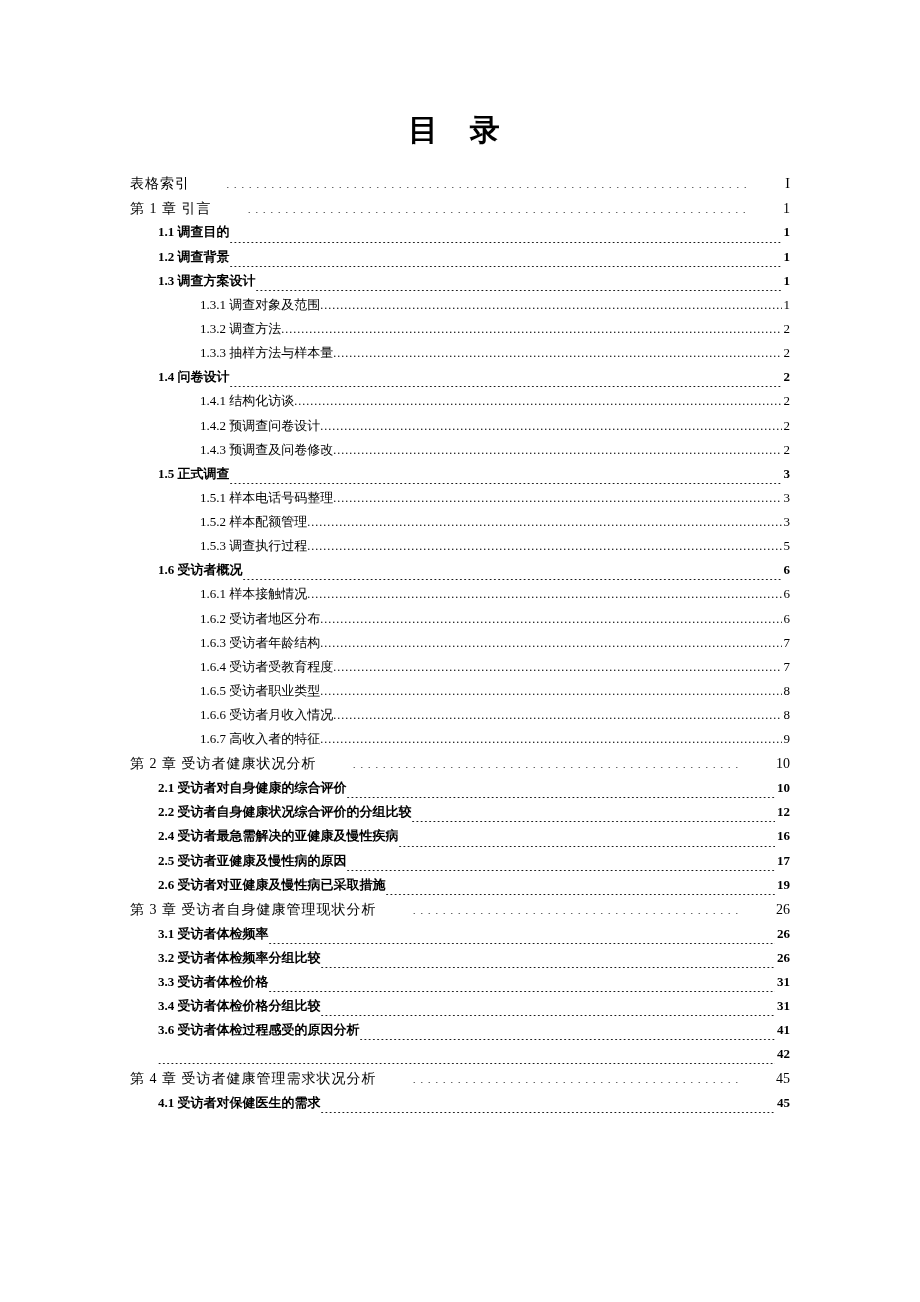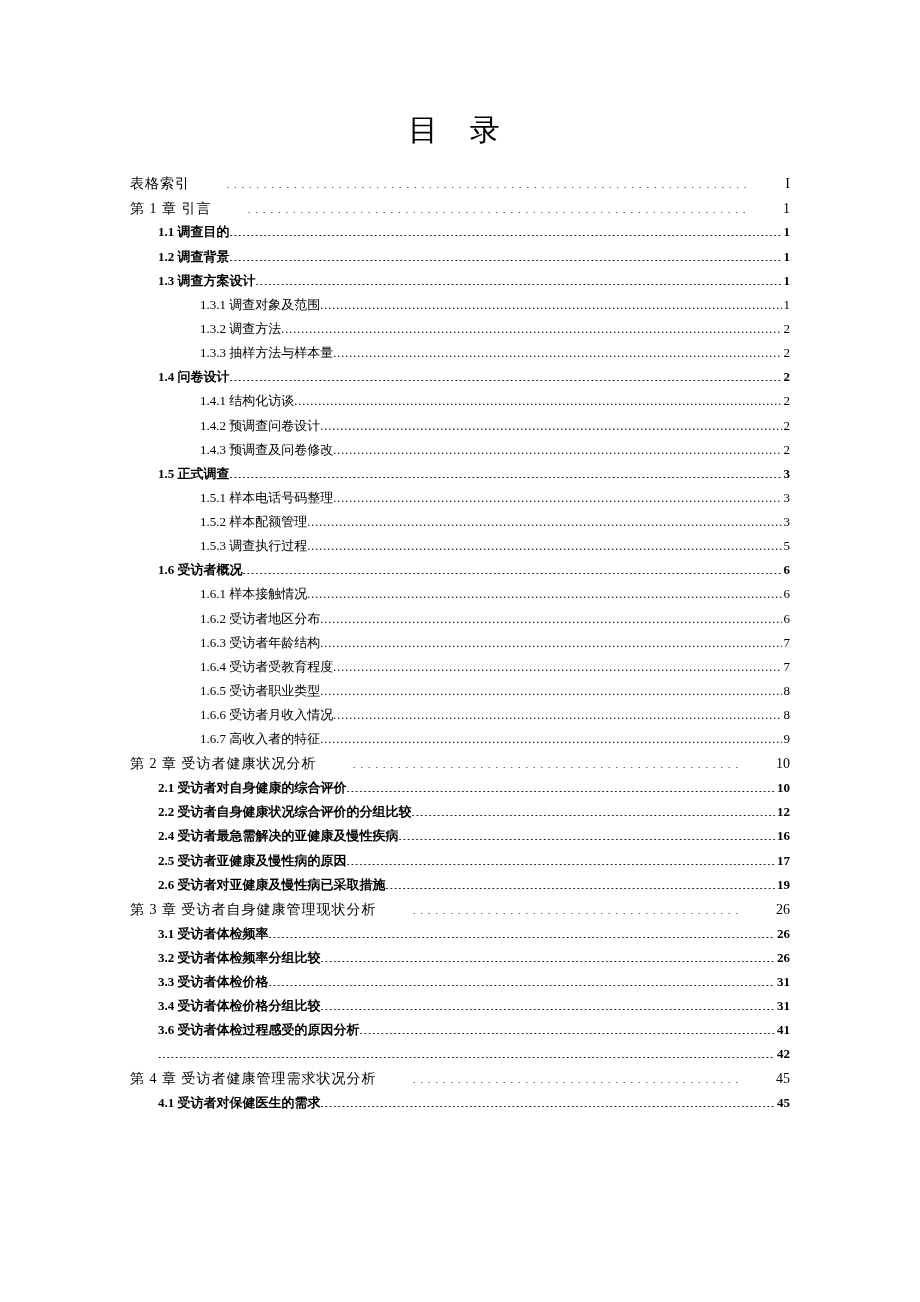--- a/index.html
+++ b/index.html
@@ -11,21 +11,21 @@
       background: #ffffff;
       width: 920px;
       min-height: 1302px;
       padding: 110px 130px 100px 130px;
       font-family: "SimSun", "宋体", serif;
       color: #000;
     }
     .title {
       text-align: center;
       font-size: 30px;
-      font-weight: normal;
+      font-weight: bold;
       letter-spacing: 12px;
       margin-bottom: 22px;
       font-family: "SimSun", "宋体", serif;
     }
     .toc-line {
       display: flex;
       align-items: baseline;
       font-size: 14px;
       line-height: 1.55;
       white-space: nowrap;
@@ -60,20 +60,21 @@
     .level-1 .toc-dots::after {
       letter-spacing: 4px;
       font-size: 14px;
     }
     .level-2 {
       font-size: 13px;
       font-weight: bold;
       padding-left: 28px;
       margin-bottom: 4px;
       font-family: "SimSun", "宋体", serif;
+      align-items: flex-end;
     }
     .level-2 .toc-dots::after {
       letter-spacing: 1px;
       font-size: 13px;
       font-weight: bold;
     }
     .level-2 .toc-page {
       font-weight: bold;
     }
     .level-3 {

